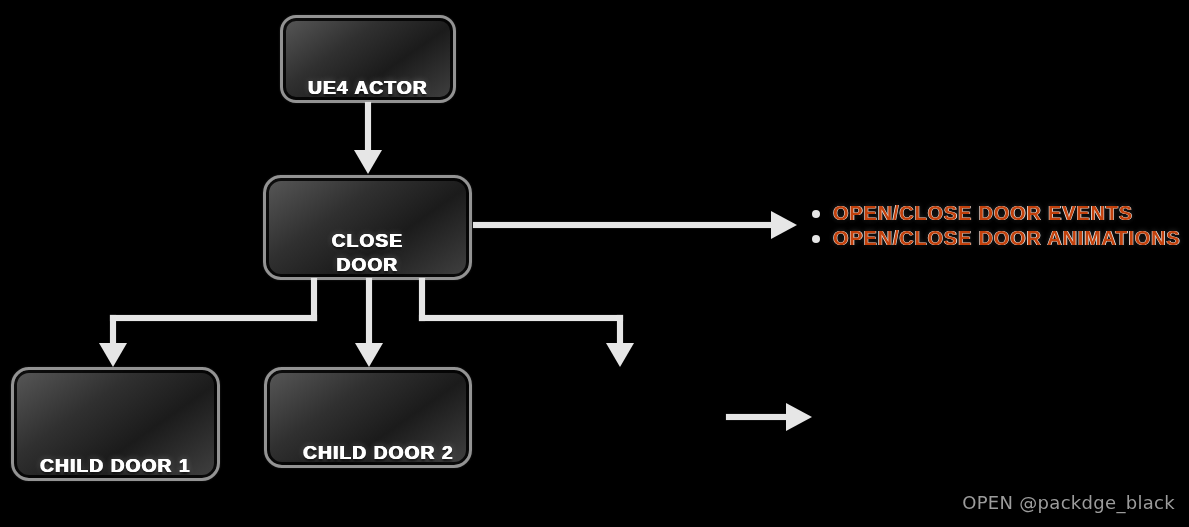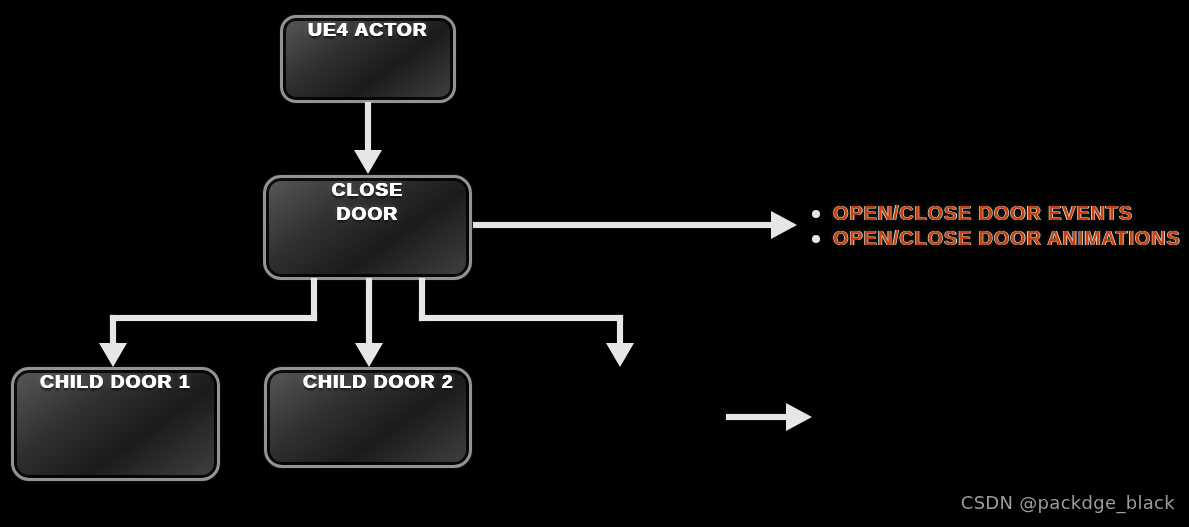--- a/index.html
+++ b/index.html
@@ -11,21 +11,21 @@
     font-family:"Liberation Sans", sans-serif;
   }
   
   .node{
     position:absolute;
     box-sizing:border-box;
     border:3px solid #939393;
     border-radius:18px;
     background:linear-gradient(145deg,#585858 0%,#303030 35%,#1b1b1b 62%,#414141 100%);
     box-shadow:inset 0 0 0 3px rgba(0,0,0,0.85), 0 0 2px rgba(255,255,255,0.15);
-    display:flex;align-items:flex-start;justify-content:center;
+    display:flex;align-items:flex-end;justify-content:center;
   }
   .node-label{
     color:#fff;
     font-weight:700;
     font-size:19px;
     letter-spacing:1.2px;
     text-align:center;
     white-space:pre-line;
     line-height:24px;
     text-shadow:0.6px 0 0 #fff,-0.6px 0 0 #fff,0 2px 3px rgba(0,0,0,0.95),0 0 6px rgba(255,255,255,0.3);
@@ -131,15 +131,15 @@
       <span class="dot"></span>
       <span>OPEN/CLOSE DOOR EVENTS</span>
     </li>
     <li>
       <span class="dot"></span>
       <span>OPEN/CLOSE DOOR ANIMATIONS</span>
     </li>
   </ul>
 
 
-  <div class="watermark">CSDN @packdge_black</div>
+  <div class="watermark">OPEN @packdge_black</div>
 
 </div>
 
 </body></html>

